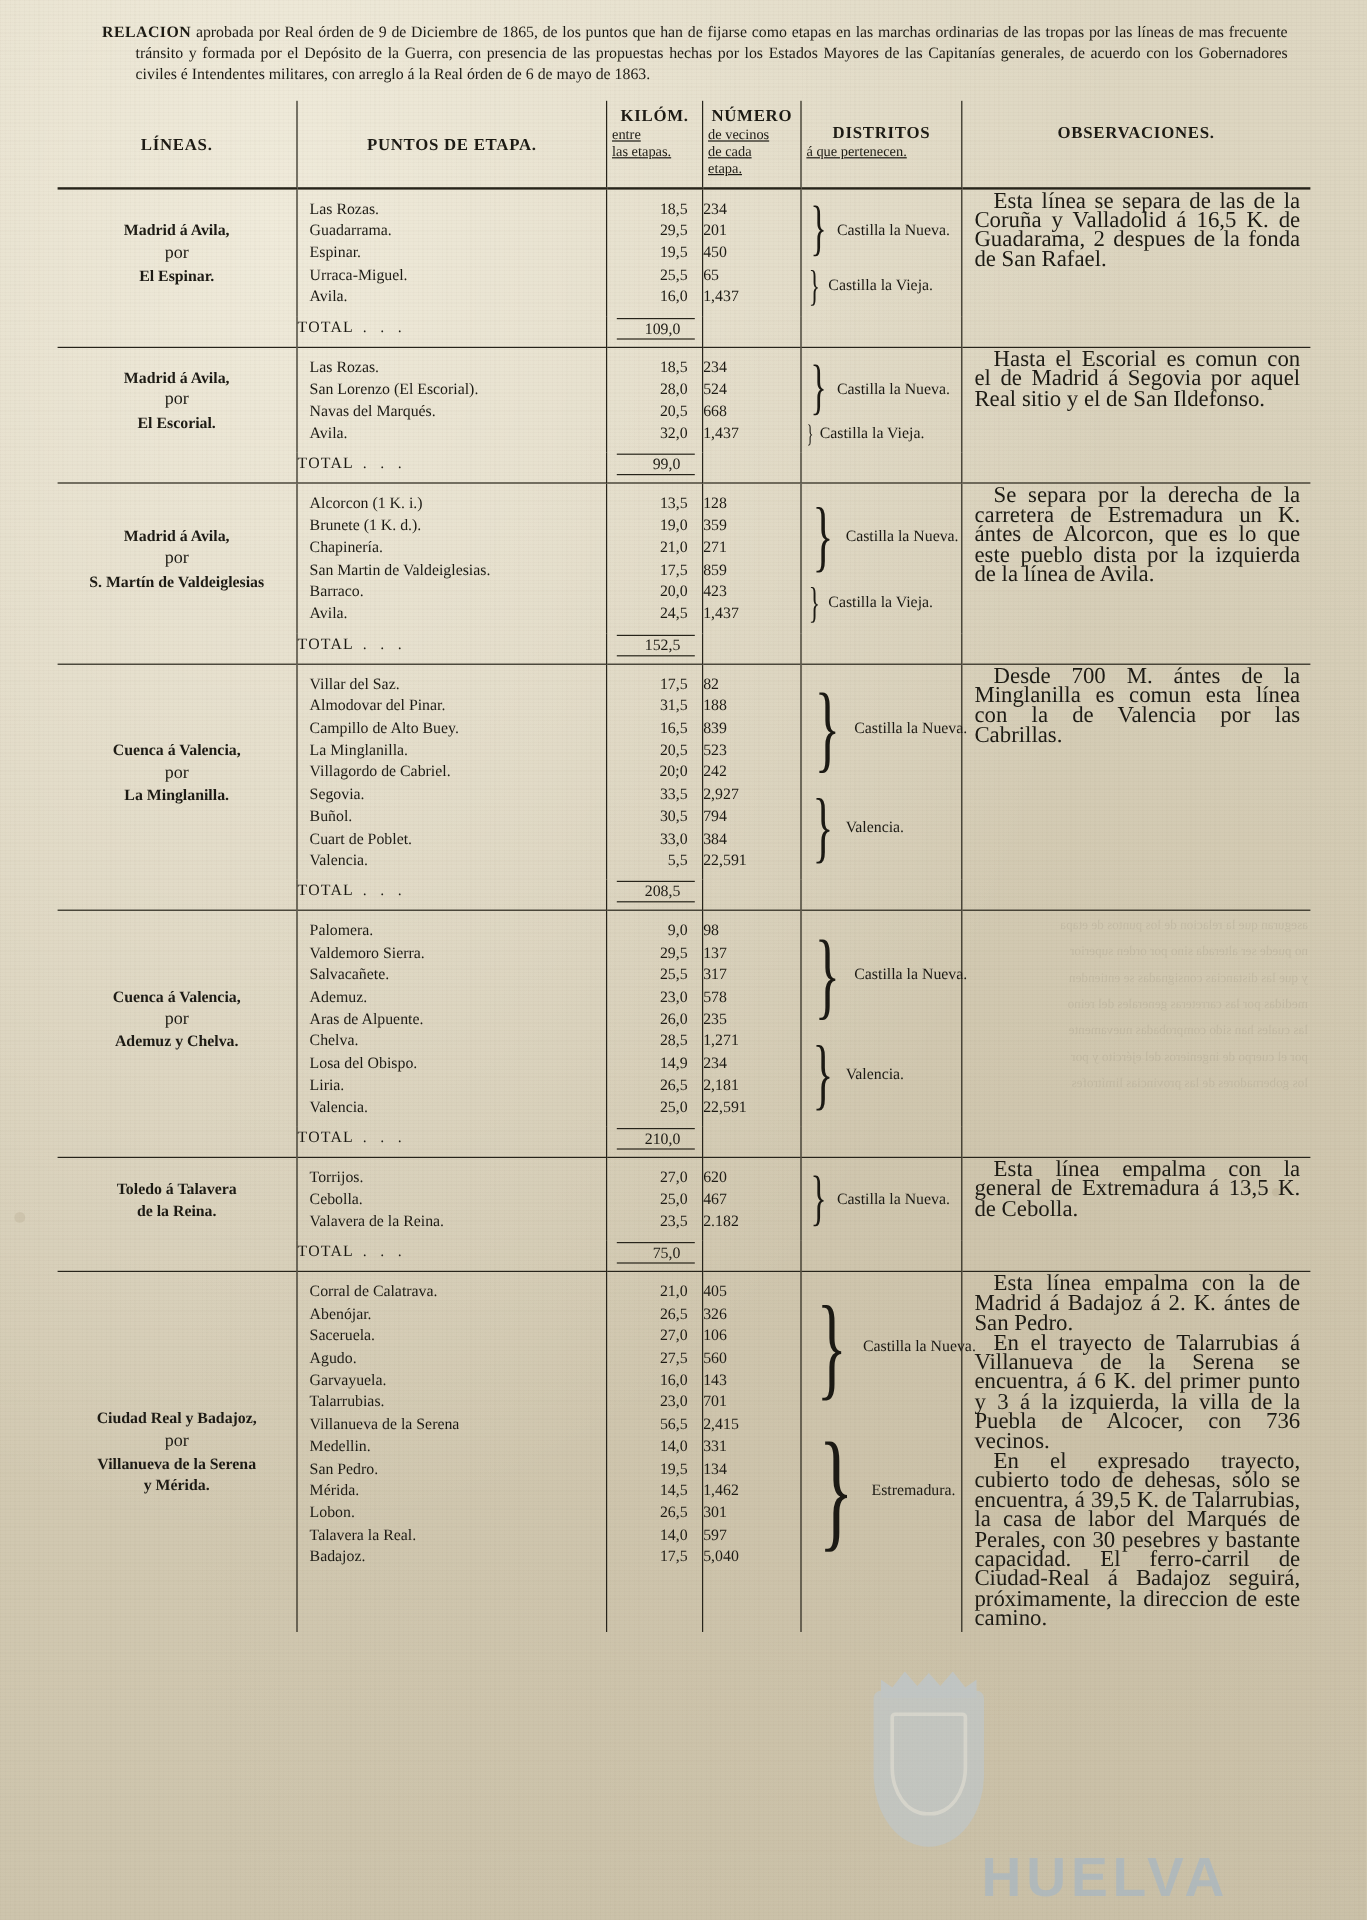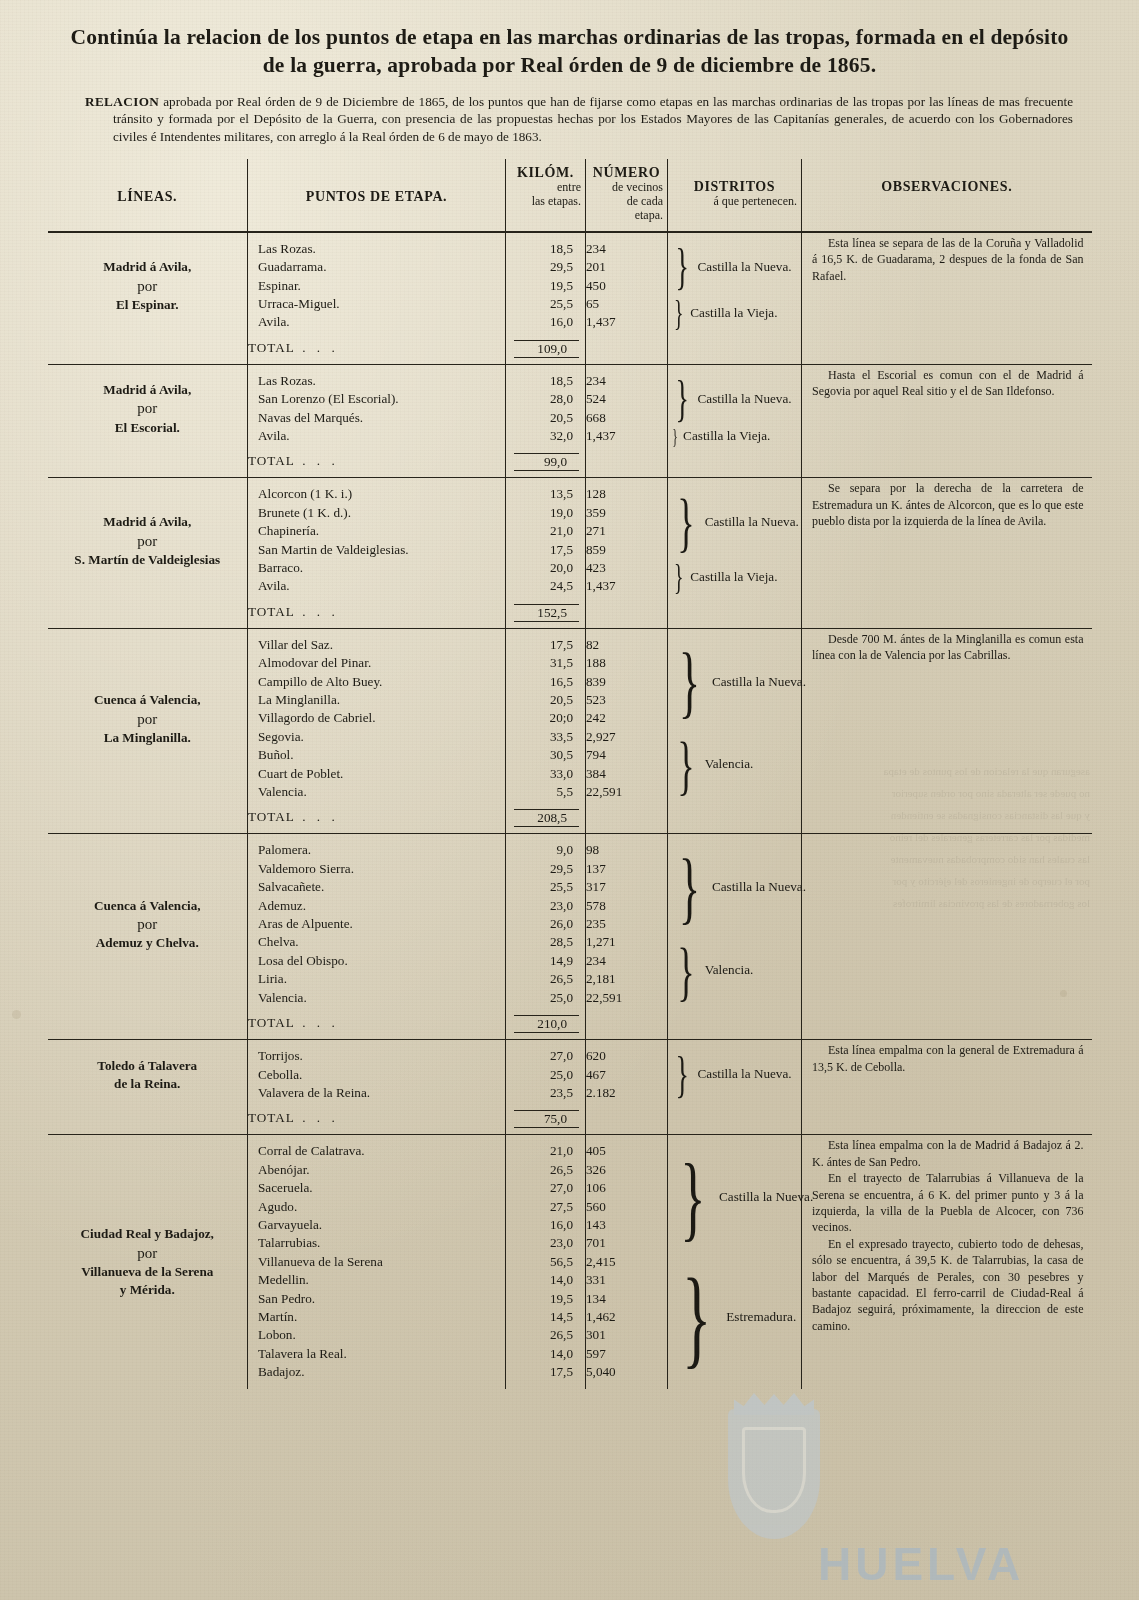--- a/index.html
+++ b/index.html
@@ -99,22 +99,23 @@
     font-size: 14px;
     letter-spacing: .6px;
     font-variant: small-caps;
     font-weight: bold;
     text-align: center;
     display: block;
   }
   .head-sub {
     font-size: 12px;
     display: block;
-    text-align: right;
+    text-align: left;
     line-height: 1.15;
+    text-decoration: underline;
   }
   .head-pad { display:block; height: 24px; }
   th.vline, td.vline { border-left: 1.6px solid #26231a; }
 
   tbody td {
     vertical-align: top;
     padding: 0;
   }
   .group {
     padding-top: 7px;
@@ -161,21 +162,21 @@
     font-size: 13.2px;
     line-height: 18.4px;
     padding-left: 8px;
     position: relative;
   }
   .distritos .dist {
     position: relative;
     white-space: nowrap;
   }
   .obs {
-    font-size: 12px;
+    font-size: 19px;
     line-height: 16.4px;
     text-align: justify;
     padding: 2px 8px 2px 10px;
     hyphens: auto;
   }
   .obs p { margin: 0; text-indent: 16px; }
   .total-row td {
     padding: 1px 0 6px 0;
   }
   .total-label {
@@ -251,21 +252,20 @@
   }
 </style>
 </head>
 <body>
 
 <div class="page">
   <div class="grain"></div>
   <div class="spot" style="left:1060px;top:990px;width:7px;height:7px;"></div>
   <div class="spot" style="left:12px;top:1010px;width:9px;height:9px;"></div>
 
-  <h1 class="title">Continúa la relacion de los puntos de etapa en las marchas ordinarias de las tropas, formada en el depósito de la guerra, aprobada por Real órden de 9 de diciembre de 1865.</h1>
 
   <div class="intro">
     <p><span class="lead">RELACION</span><span> aprobada por Real órden de 9 de Diciembre de 1865, de los puntos que han de fijarse como etapas en las marchas ordinarias de las tropas por las líneas de mas frecuente tránsito y formada por el Depósito de la Guerra, con presencia de las propuestas hechas por los Estados Mayores de las Capitanías generales, de acuerdo con los Gobernadores civiles é Intendentes militares, con arreglo á la Real órden de 6 de mayo de 1863.</span></p>
   </div>
 
   <table class="reltable">
     <colgroup>
       <col class="c-lineas">
         <col class="c-puntos">
         <col class="c-kilom">
@@ -646,21 +646,21 @@
             <ul class="stops">
               <li>Corral de Calatrava.</li>
               <li>Abenójar.</li>
               <li>Saceruela.</li>
               <li>Agudo.</li>
               <li>Garvayuela.</li>
               <li>Talarrubias.</li>
               <li>Villanueva de la Serena</li>
               <li>Medellin.</li>
               <li>San Pedro.</li>
-              <li>Martín.</li>
+              <li>Mérida.</li>
               <li>Lobon.</li>
               <li>Talavera la Real.</li>
               <li>Badajoz.</li>
             </ul>
           </td>
           <td class="vline nums group">
             <div>21,0</div>
             <div>26,5</div>
             <div>27,0</div>
             <div>27,5</div>

